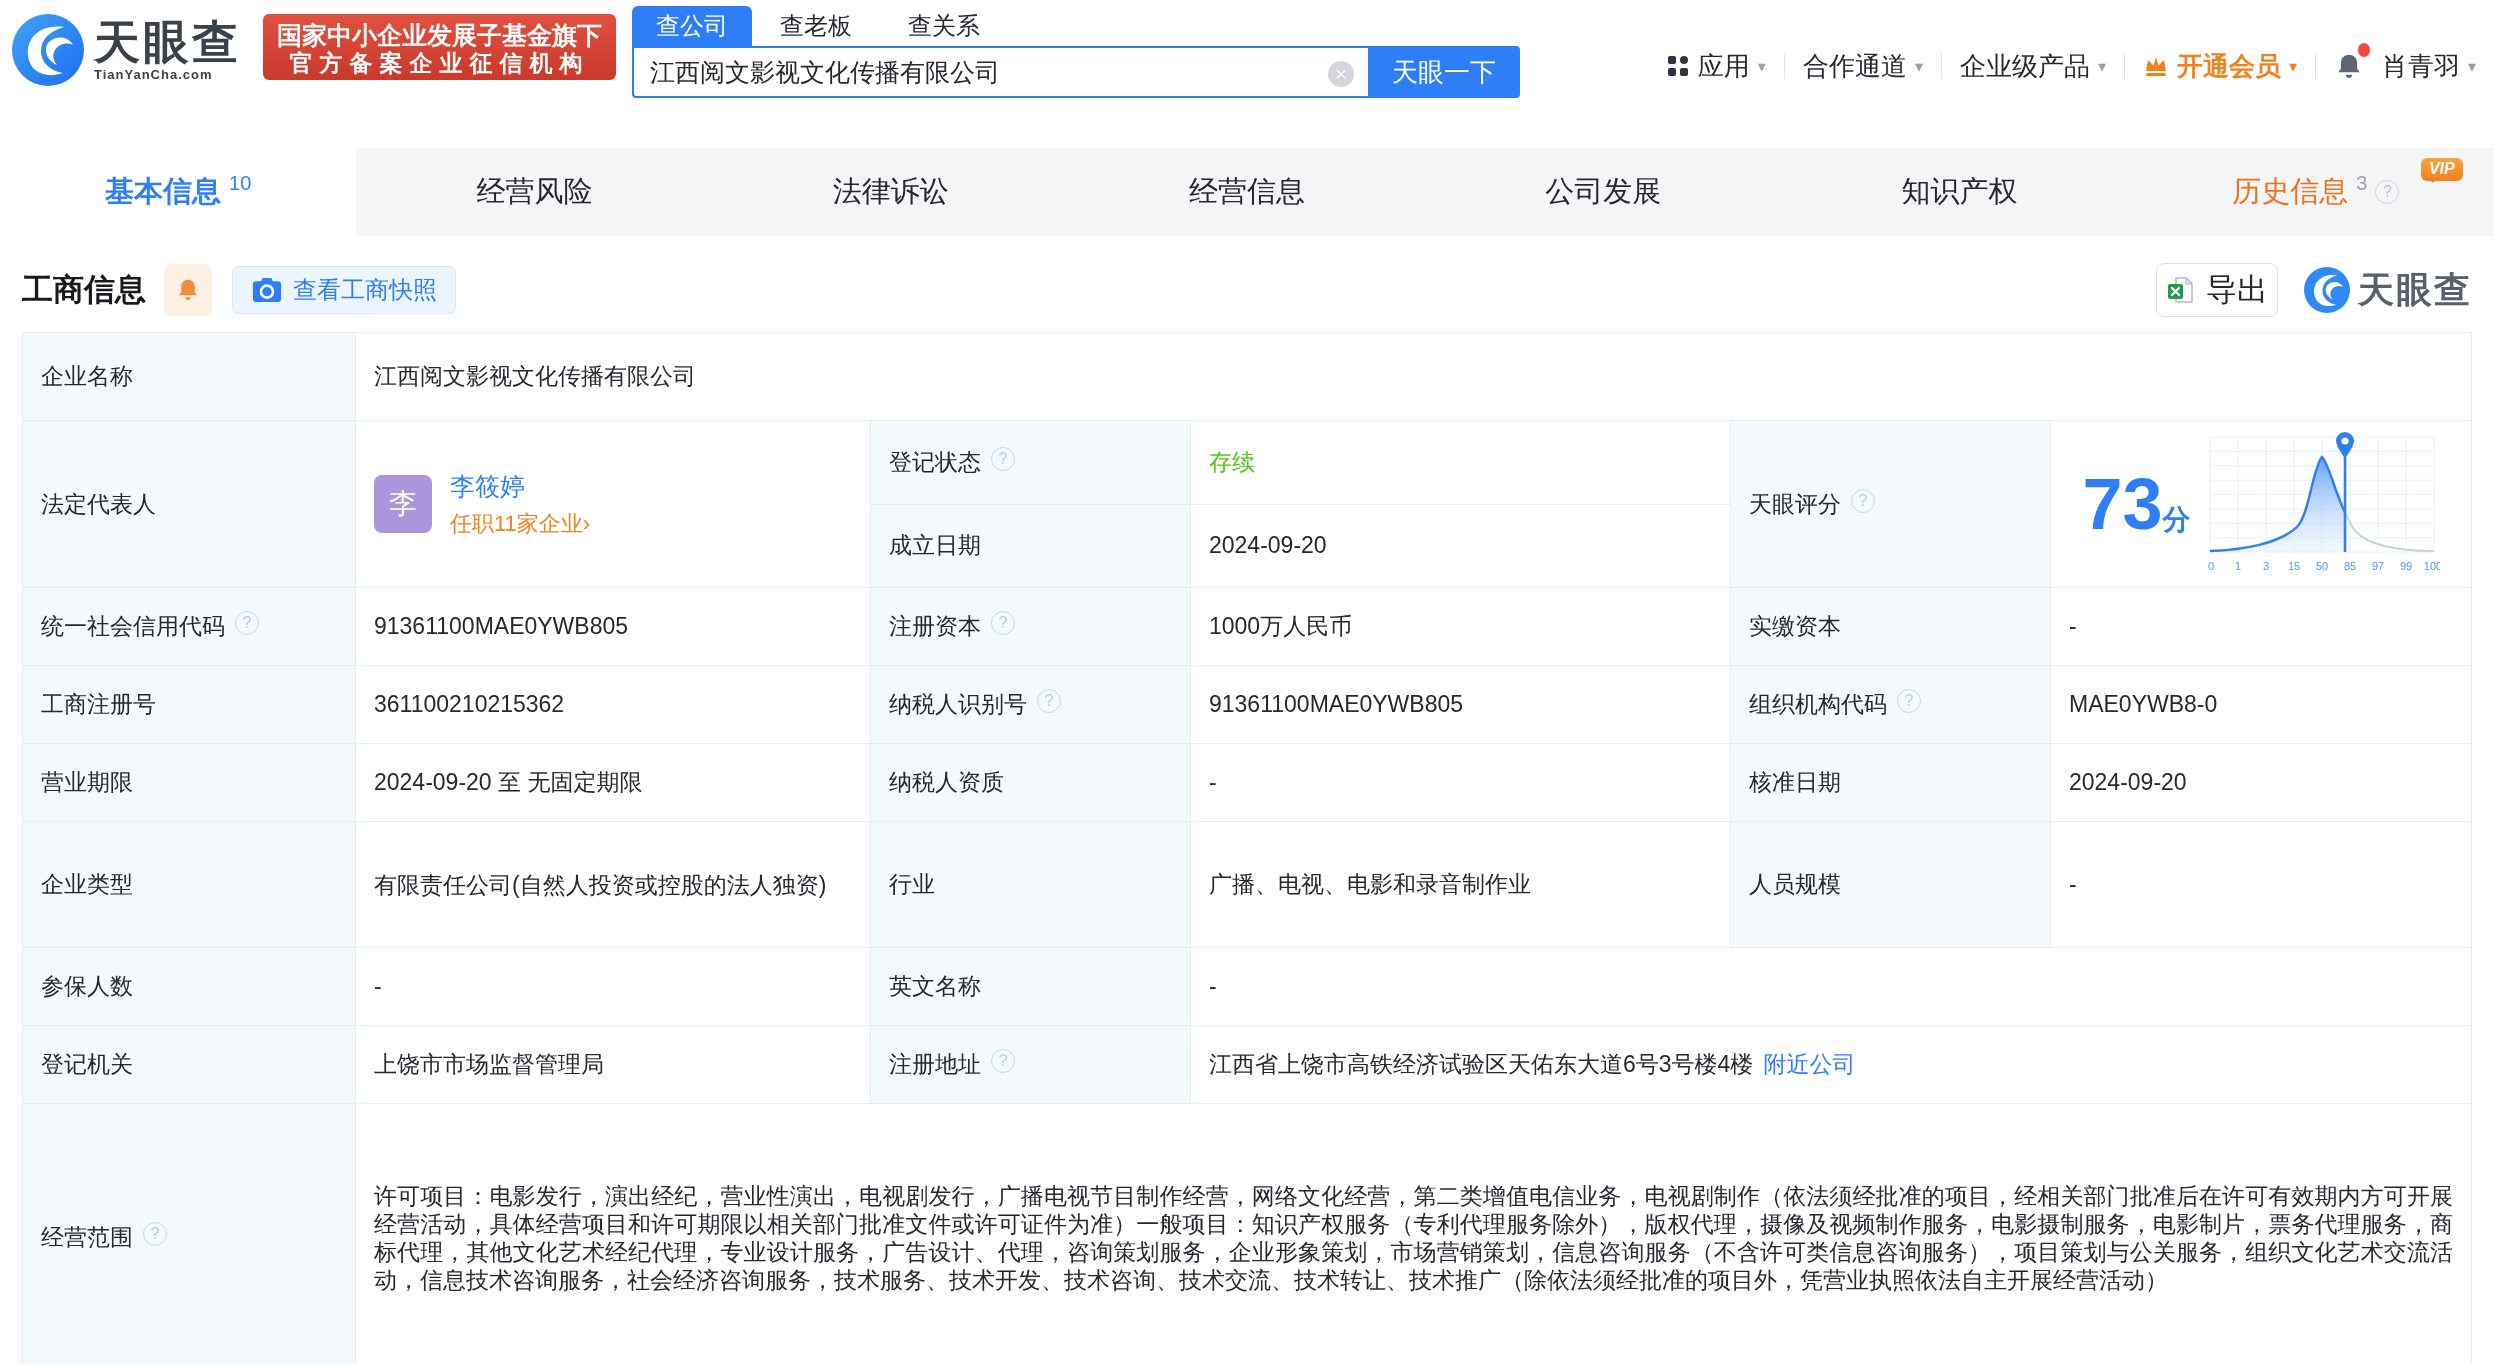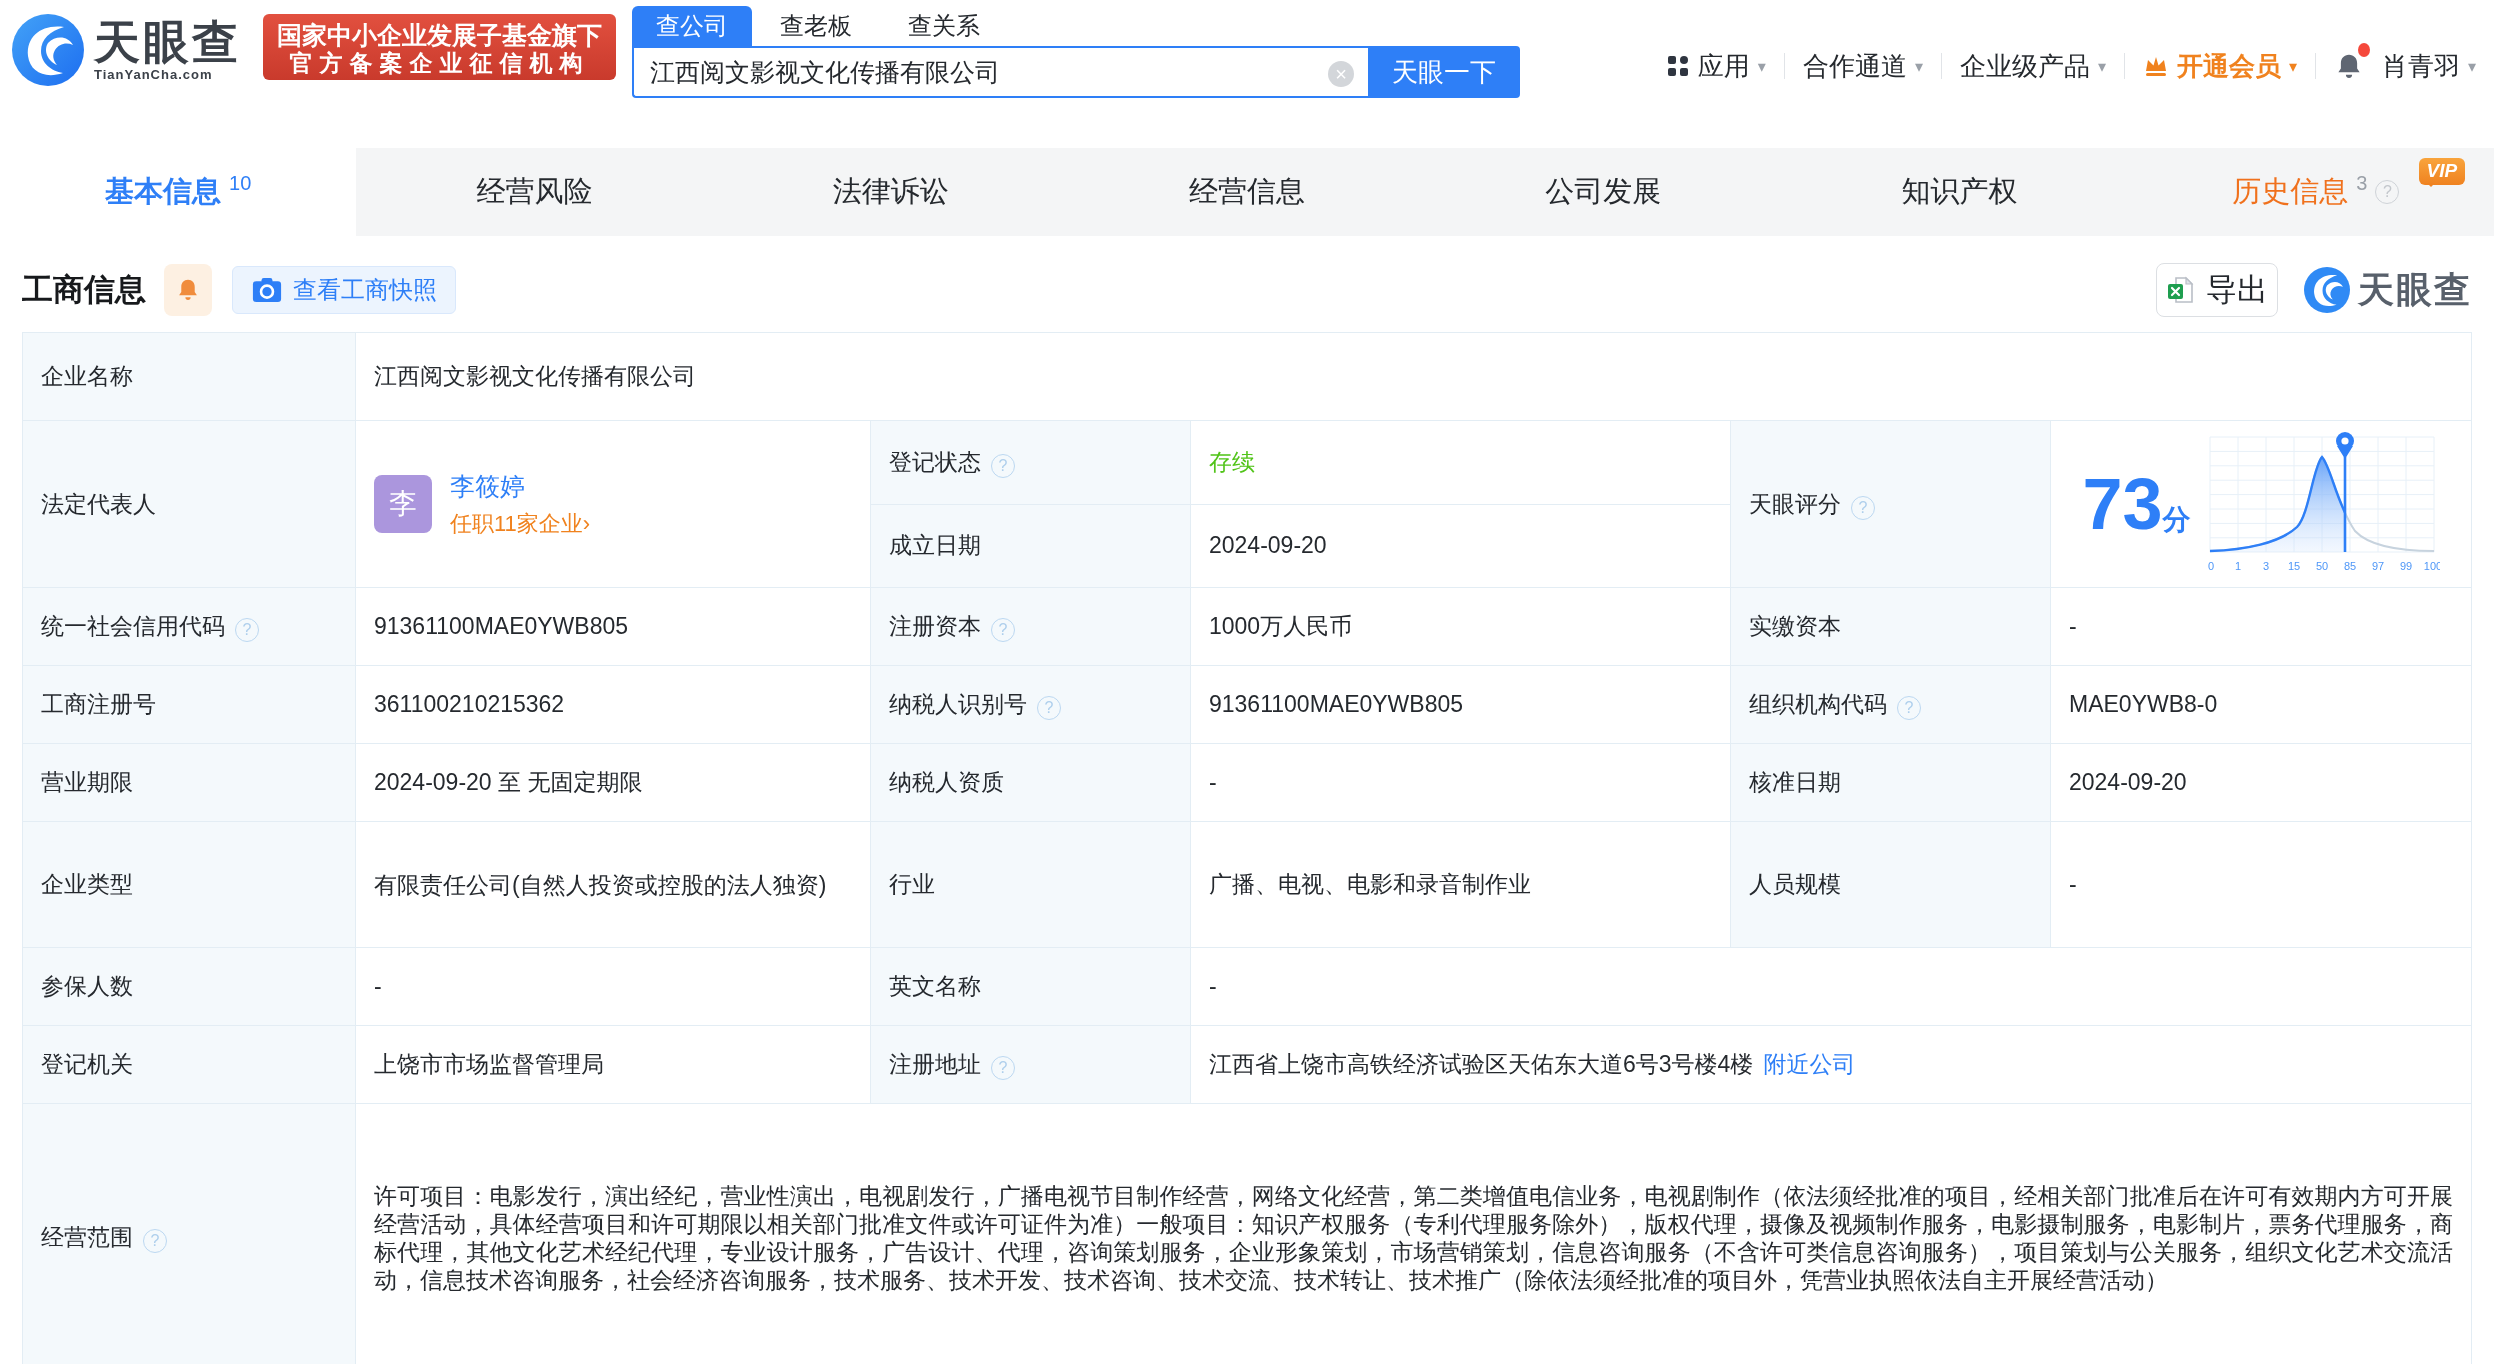--- a/index.html
+++ b/index.html
@@ -45,40 +45,40 @@
     color:#25292e; cursor:pointer; position:relative; }
   .mtab.active { background:#fff; color:#2e7ff7; font-weight:bold; }
   .mtab .cnt { font-size:20px; margin-left:8px; transform:translateY(-9px); font-weight:normal; }
   .mtab.active .cnt { color:#2e7ff7; }
   .mtab.history { color:#f0711d; }
   .mtab.history .cnt { color:#9aa0a8; }
   .q { display:inline-flex; width:24px; height:24px; border-radius:50%; border:1px solid #bcd8f1;
     color:#aecfec; font-size:16px; align-items:center; justify-content:center; flex:none; cursor:pointer; }
   .q.gray { border-color:#cfd3d8; color:#c3c7cc; }
   .vip-badge { position:absolute; top:10px; margin-left:252px; background:linear-gradient(#f9a43c,#ef8220);
-    color:#fff; font-size:19px; font-style:italic; font-weight:bold; padding:2px 8px 3px; border-radius:6px; }
+    color:#fff; font-size:16px; font-style:italic; font-weight:bold; padding:2px 8px 3px; border-radius:6px; }
   .vip-badge:after { content:""; position:absolute; left:8px; bottom:-6px; border:4px solid transparent;
     border-top-color:#ef8220; }
   
   .section-head { margin:22px 22px 0; height:64px; display:flex; align-items:center; }
   .sec-title { font-size:31px; font-weight:bold; color:#17191c; }
   .bell-chip { margin-left:18px; width:48px; height:52px; background:#fdf0e2; border-radius:8px;
     display:flex; align-items:center; justify-content:center; cursor:pointer; }
   .snap-btn { margin-left:20px; height:48px; padding:0 18px; background:#ecf4fe; border:1px solid #d9e8fc;
     border-radius:6px; display:flex; align-items:center; gap:10px; font-size:24px; color:#2e7ff7; cursor:pointer; }
   .sec-right { margin-left:auto; display:flex; align-items:center; gap:26px; }
   .export-btn { height:54px; padding:0 9px; background:#fff; border:1px solid #dcdfe3; border-radius:8px;
     display:flex; align-items:center; gap:10px; font-size:31px; color:#25292e; cursor:pointer; font-family:inherit; }
   .watermark { display:flex; align-items:center; gap:8px; }
   .watermark .wm-text { font-size:36px; font-weight:bold; color:#58606b; letter-spacing:2px; }
   
   table.info { margin:10px 22px 0; width:2450px; border-collapse:collapse; table-layout:fixed; }
   .info td { border:1px solid #e3edf4; font-size:23px; color:#25292e; padding:8px 18px; vertical-align:middle; }
   .info td.lab { background:#f4f9fc; }
-  .lab-in { display:flex; align-items:flex-end; gap:10px; }
+  .lab-in { display:flex; align-items:flex-start; gap:10px; }
   .green { color:#52c41a; }
   .legal-cell { display:flex; align-items:center; gap:18px; }
   .avatar { width:58px; height:58px; border-radius:8px; background:#ab96dd; color:#fff; font-size:28px;
     display:flex; align-items:center; justify-content:center; flex:none; cursor:pointer; }
   .legal-name { font-size:25px; color:#2e7ff7; cursor:pointer; }
   .legal-link { font-size:22px; color:#f0821e; margin-top:6px; cursor:pointer; }
   .score-cell { display:flex; align-items:center; justify-content:center; gap:14px; }
   .score-num { font-size:72px; font-weight:bold; color:#2e7ff7; line-height:1; }
   .score-unit { font-size:28px; font-weight:bold; color:#2e7ff7; vertical-align:baseline; }
   .scope-text { line-height:28px; text-align:justify; }

